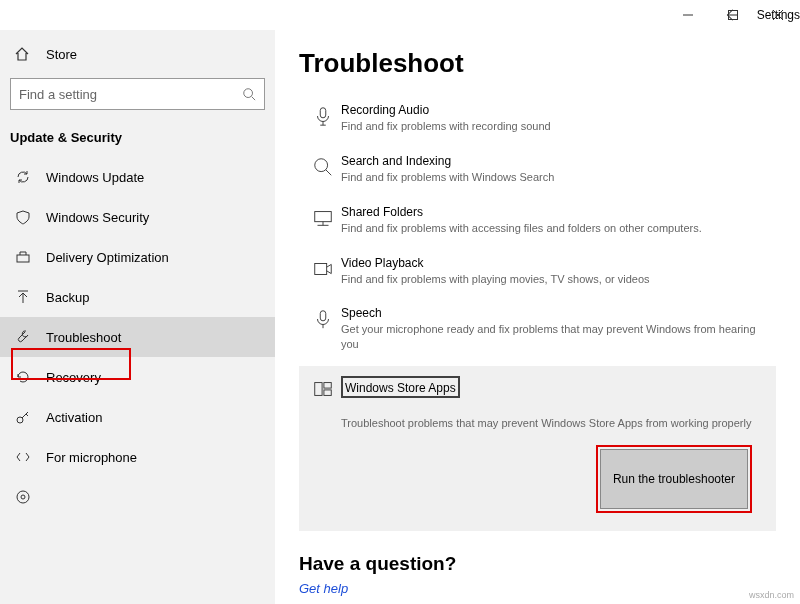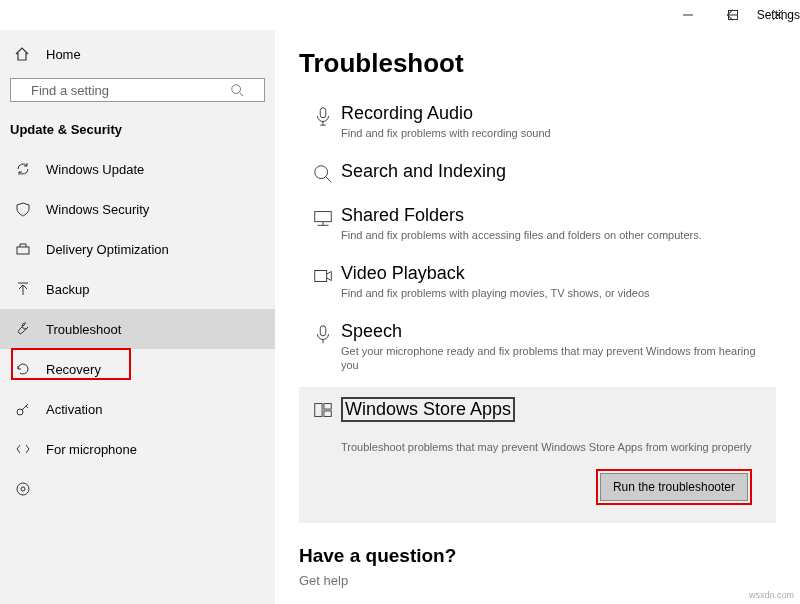--- a/index.html
+++ b/index.html
@@ -6,40 +6,40 @@
 body { width: 800px; height: 604px; background: #fff; overflow: hidden; position: relative; }
 .titlebar { height: 30px; display: flex; align-items: center; padding-left: 14px; justify-content: flex-end; }
 .back { width: 20px; display: flex; justify-content: center; }
 .title { font-size: 12px; margin-left: 16px; }
 .winctrl { position: absolute; right: 0; top: 0; display: flex; }
 .winctrl div { width: 45px; height: 30px; display: flex; align-items: center; justify-content: center; font-size: 11px; }
 .container { display: flex; height: 574px; }
 .sidebar { width: 275px; background: #f2f2f2; padding-top: 6px; }
 .home { display: flex; align-items: center; padding: 10px 14px; font-size: 13px; }
 .home .ico { width: 18px; margin-right: 14px; }
-.search { margin: 6px 10px 14px 10px; height: 24px; border: 1px solid #999; background: #fff; display: flex; align-items: center; padding: 0 20px; font-size: 13px; color: #666; }
+.search { margin: 6px 10px 14px 10px; height: 32px; border: 1px solid #999; background: #fff; display: flex; align-items: center; padding: 0 8px; font-size: 13px; color: #666; }
 .search .mag { margin-left: auto; }
 .category { font-size: 13px; font-weight: 600; padding: 6px 14px 12px 10px; }
 .navitem { display: flex; align-items: center; padding: 12px 14px; font-size: 13px; }
 .navitem .ico { width: 18px; margin-right: 14px; display: flex; justify-content: center; }
 .navitem.selected { background: #d8d8d8; }
 .redbox-nav { position: absolute; left: 11px; top: 348px; width: 120px; height: 32px; border: 2px solid #d00; pointer-events: none; }
 .main { flex: 1; padding: 18px 24px 0 24px; overflow: hidden; }
 .pagetitle { font-size: 26px; font-weight: 600; margin-bottom: 14px; }
 .tsitem { display: flex; padding: 10px 6px; }
 .tsitem .ticon { width: 36px; display: flex; justify-content: center; padding-top: 2px; }
 .tsitem .tbody { flex: 1; }
-.tsitem .ttitle { font-size: 18px; margin-bottom: 2px; }
+.tsitem .ttitle { font-size: 12px; margin-bottom: 2px; }
 .tsitem .tdesc { font-size: 11px; color: #666; line-height: 1.35; }
 .tsitem.expanded { background: #f0f0f0; padding-bottom: 18px; margin-top: 4px;}
-.runbtn { display: inline-block; background: #ccc; border: 1px solid #888; padding: 6px 12px; font-size: 12px; margin-top: 14px; margin-left: 240px; }
+.runbtn { display: inline-block; background: #ccc; border: 1px solid #888; padding: 22px 12px; font-size: 12px; margin-top: 14px; margin-left: 240px; }
 .redbox-title { border: 2px solid #404040; display: inline-block; padding: 0 2px; margin-bottom: 18px; }
 .redbox-btn { border: 2px solid #d00; padding: 2px; display: inline-block; }
 .question { font-size: 19px; font-weight: 600; margin-top: 22px; }
-.gethelp { font-size: 13px; color: #737373; margin-top: 6px; }
+.gethelp { font-size: 13px; color: #1d4ed8; margin-top: 6px; font-style: italic; }
 .watermark { position: absolute; right: 6px; bottom: 4px; font-size: 9px; color: #aaa; }
 svg { display: block; }
 </style>
 </head>
 <body>
 
 <div class="titlebar">
   <div class="back">
     <svg width="14" height="14" viewBox="0 0 16 16">
         <path d="M10 2 L4 8 L10 14" stroke="#333" stroke-width="1.2" fill="none"></path>
@@ -68,21 +68,21 @@
 </div>
 
 <div class="container">
   <div class="sidebar">
     <div class="home">
       <span class="ico">
           <svg width="16" height="16" viewBox="0 0 16 16">
             <path d="M2 8 L8 2 L14 8 M4 7 V14 H12 V7" stroke="#333" fill="none" stroke-width="1.2"></path>
           </svg>
         </span>
-      <span>Home</span>
+      <span>Store</span>
     </div>
     <div class="search">
       <span>Find a setting</span>
       <span class="mag">
           <svg width="14" height="14" viewBox="0 0 16 16">
             <circle cx="7" cy="7" r="5" stroke="#666" fill="none"></circle>
             <line x1="11" y1="11" x2="15" y2="15" stroke="#666"></line>
           </svg>
         </span>
     </div>
@@ -186,20 +186,21 @@
 
     <div class="tsitem">
       <div class="ticon">
           <svg width="22" height="22" viewBox="0 0 24 24">
             <circle cx="10" cy="10" r="7" stroke="#333" fill="none"></circle>
             <line x1="15" y1="15" x2="21" y2="21" stroke="#333"></line>
           </svg>
         </div>
       <div class="tbody">
         <div class="ttitle">Search and Indexing</div>
+        <div class="tdesc">Find and fix problems with Windows Search</div>
       </div>
     </div>
 
     <div class="tsitem">
       <div class="ticon">
           <svg width="22" height="22" viewBox="0 0 24 24">
             <rect x="3" y="5" width="18" height="11" stroke="#333" fill="none"></rect>
             <path d="M12 16 V20 M6 20 H18" stroke="#333" fill="none"></path>
           </svg>
         </div>

